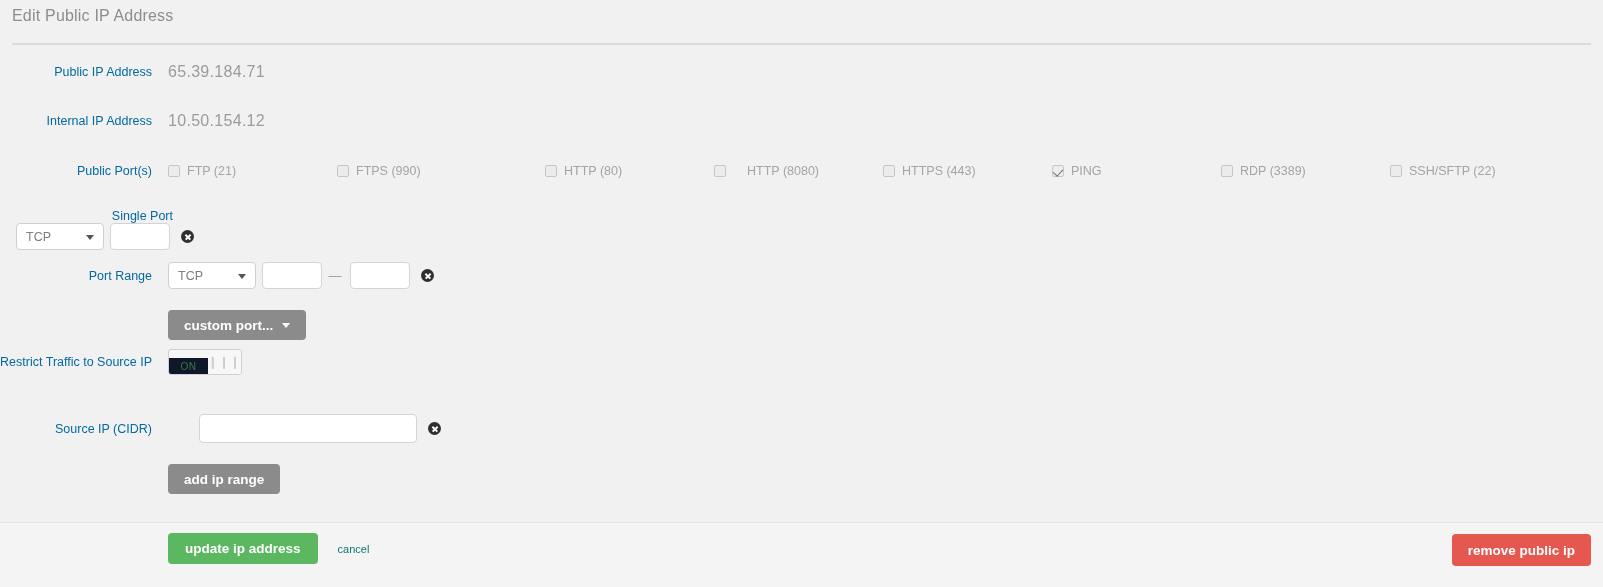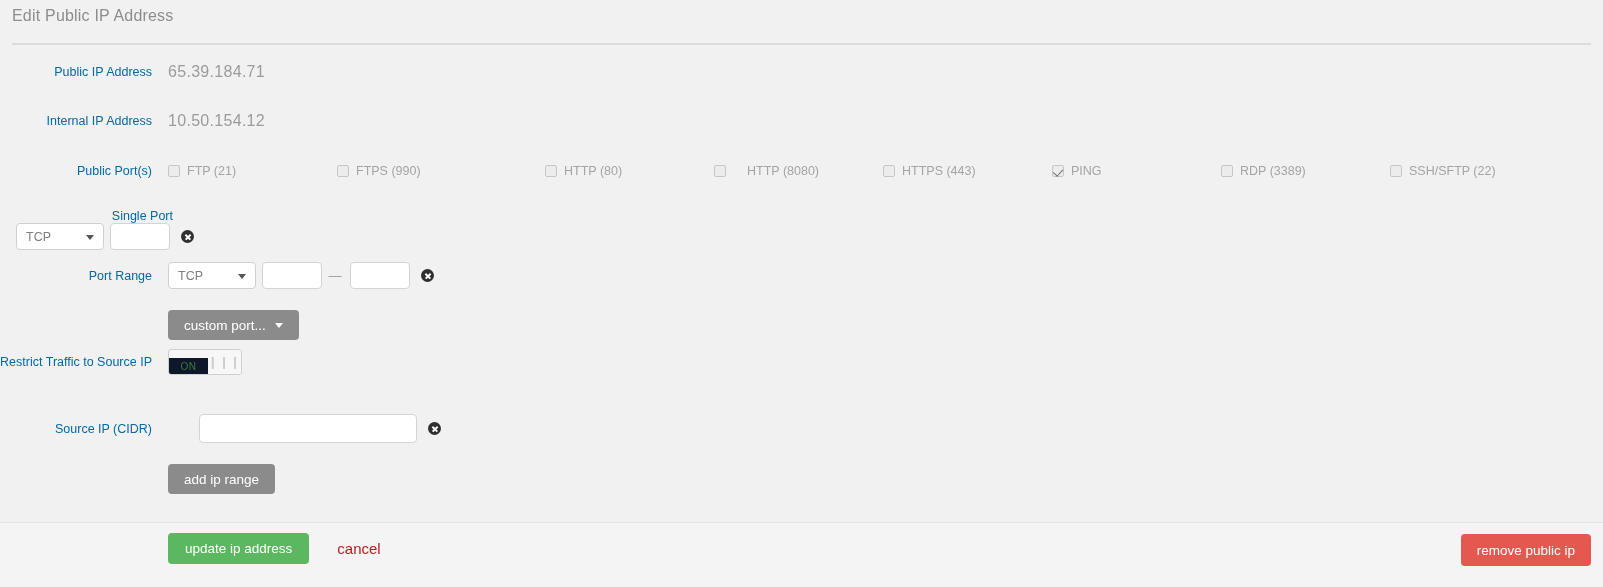--- a/index.html
+++ b/index.html
@@ -184,20 +184,21 @@
     border: none;
     border-radius: 4px;
     font-family: "Liberation Sans", sans-serif;
     font-size: 13.5px;
     color: #ffffff;
     cursor: pointer;
     display: inline-flex;
     align-items: center;
     justify-content: center;
     white-space: nowrap;
+    font-weight: bold;
   }
   .btn-gray {
     background: #8b8b8b;
     padding: 0 16px;
     height: 30px;
   }
   .btn-gray .bcaret {
     margin-left: 9px;
     width: 0;
     height: 0;
@@ -209,23 +210,23 @@
     background: #5cb860;
     padding: 0 17px;
     height: 31px;
   }
   .btn-red {
     background: #e4584f;
     padding: 16px 16px;
     height: 30px;
   }
   .link-cancel {
-    font-size: 15px;
-    color: #b91c1c;
-    margin-left: 28px;
+    font-size: 11px;
+    color: #0f766e;
+    margin-left: 20px;
     text-decoration: none;
     cursor: pointer;
   }
 
   
   .toggle {
     width: 74px;
     height: 26px;
     border-radius: 3px;
     border: 1px solid #cfcfcf;

